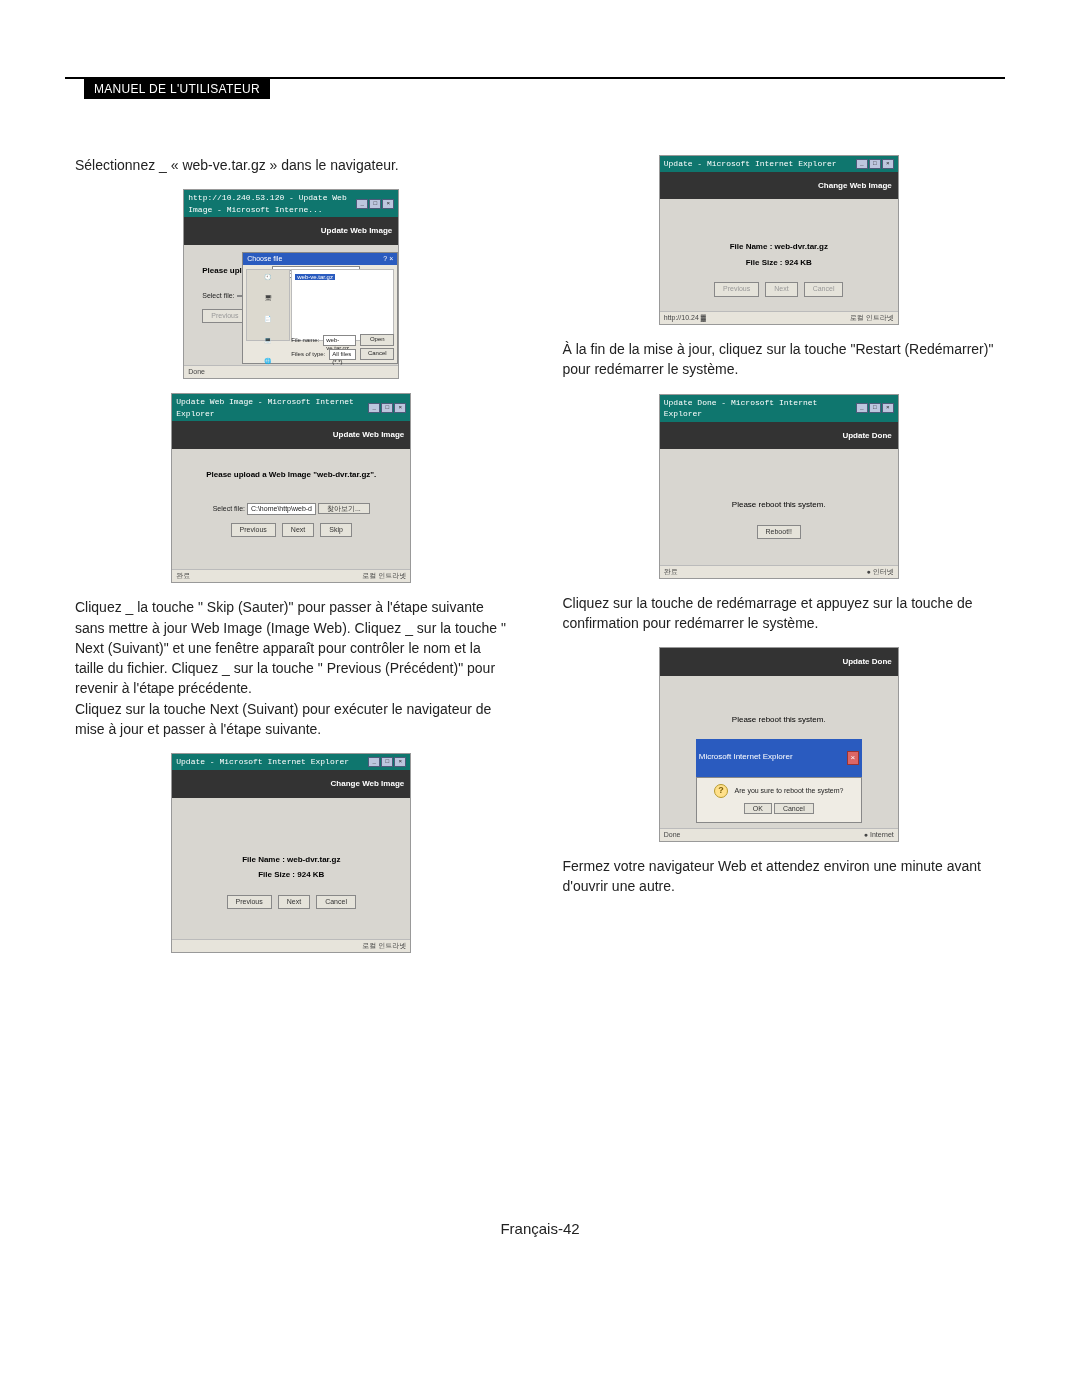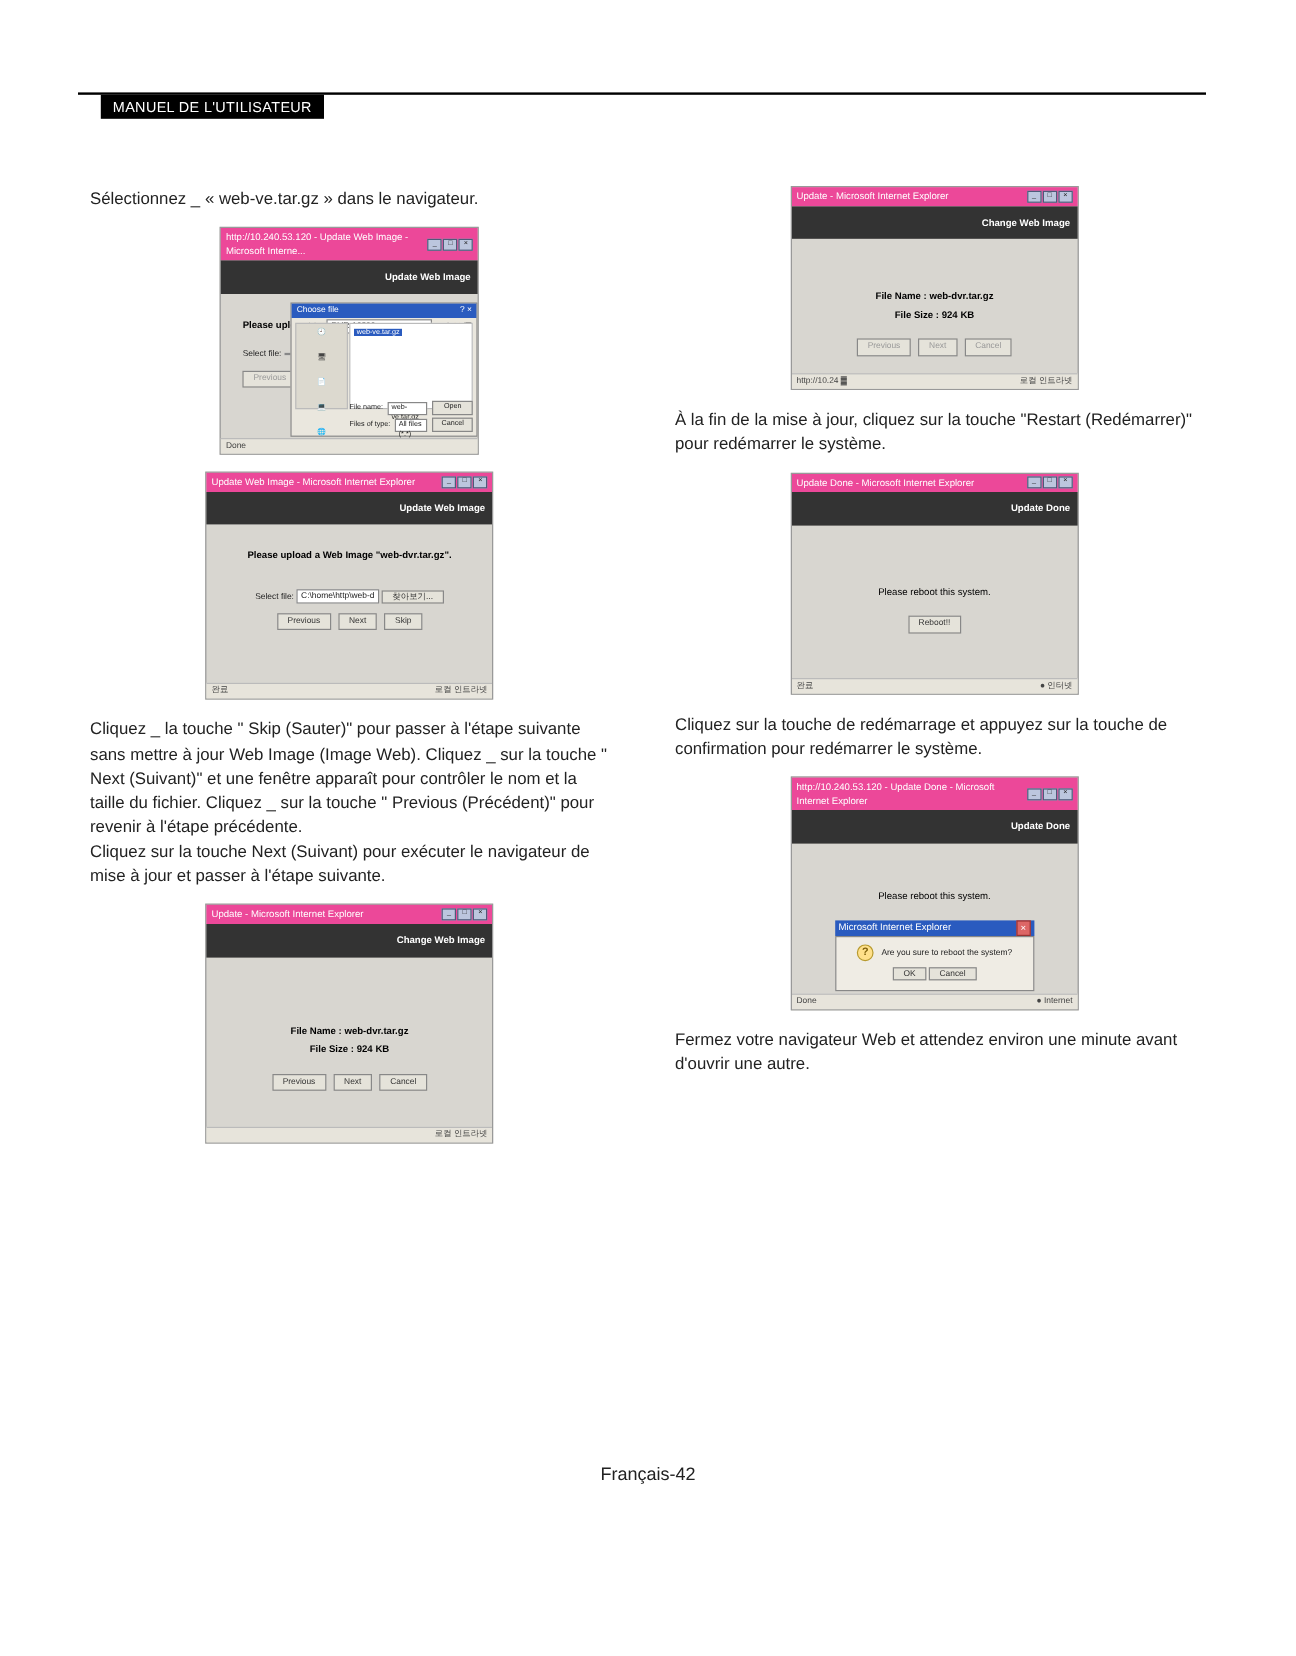--- a/index.html
+++ b/index.html
@@ -53,27 +53,28 @@
     position: relative;
     box-sizing: border-box;
   }
   .fig-a   { width: 216px; height: 190px; }
   .fig-b   { width: 240px; height: 190px; }
   .fig-c   { width: 240px; height: 200px; }
   .fig-r1  { width: 240px; height: 170px; }
   .fig-r2  { width: 240px; height: 185px; }
   .fig-r3  { width: 240px; height: 195px; }
   .fig-titlebar {
-    background: #ec4899;
+    background: #0f766e;
     color: #fff;
     font-size: 8px;
     padding: 2px 4px;
     display: flex;
     justify-content: space-between;
     align-items: center;
+    font-family: Liberation Mono, monospace;
   }
   .fig-winbtns {
     display: flex;
     gap: 1px;
   }
   .fig-winbtns span {
     width: 10px;
     height: 8px;
     background: #bcc6de;
     border: 1px solid #4e5a7a;
@@ -135,21 +136,21 @@
     color: #444;
     display: flex;
     justify-content: space-between;
     align-items: center;
     padding: 0 4px;
   }
   .fig-dialog-win {
     background: #2a5bbf;
     color: #fff;
     font-size: 8px;
-    padding: 0 3px;
+    padding: 12px 3px;
     display: flex;
     justify-content: space-between;
     margin: 2px 28px 0;
   }
   .fig-dialog-body {
     background: #efece4;
     border: 1px solid #888;
     margin: 0 28px;
     padding: 6px 6px 8px;
     font-size: 7px;
@@ -436,28 +437,20 @@
       </div>
       <div class="fig-status">
         <span>완료</span>
         <span>● <span>인터넷</span></span>
       </div>
     </div>
 
     <p class="para">Cliquez sur la touche de redémarrage et appuyez sur la touche de confirmation pour redémarrer le système.</p>
 
     <div class="figure fig-r3">
-      <div class="fig-titlebar">
-        <span>http://10.240.53.120 - Update Done - Microsoft Internet Explorer</span>
-        <span class="fig-winbtns">
-            <span>_</span>
-            <span>□</span>
-            <span>×</span>
-          </span>
-      </div>
       <div class="fig-banner">Update Done</div>
       <div class="fig-body">
         <div style="height:18px;"></div>
         <div class="fig-text plain">Please reboot this system.</div>
         <div class="fig-dialog-win">
           <span>Microsoft Internet Explorer</span>
           <span style="background:#d66;border:1px solid #933;width:10px;text-align:center;">×</span>
         </div>
         <div class="fig-dialog-body">
           <div style="margin-bottom:6px;">

